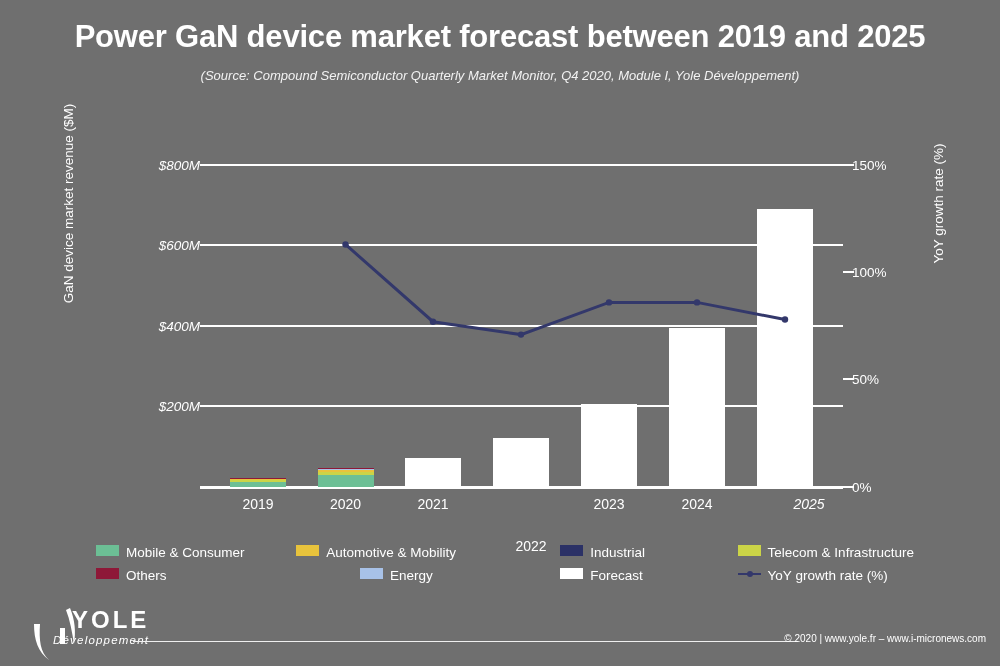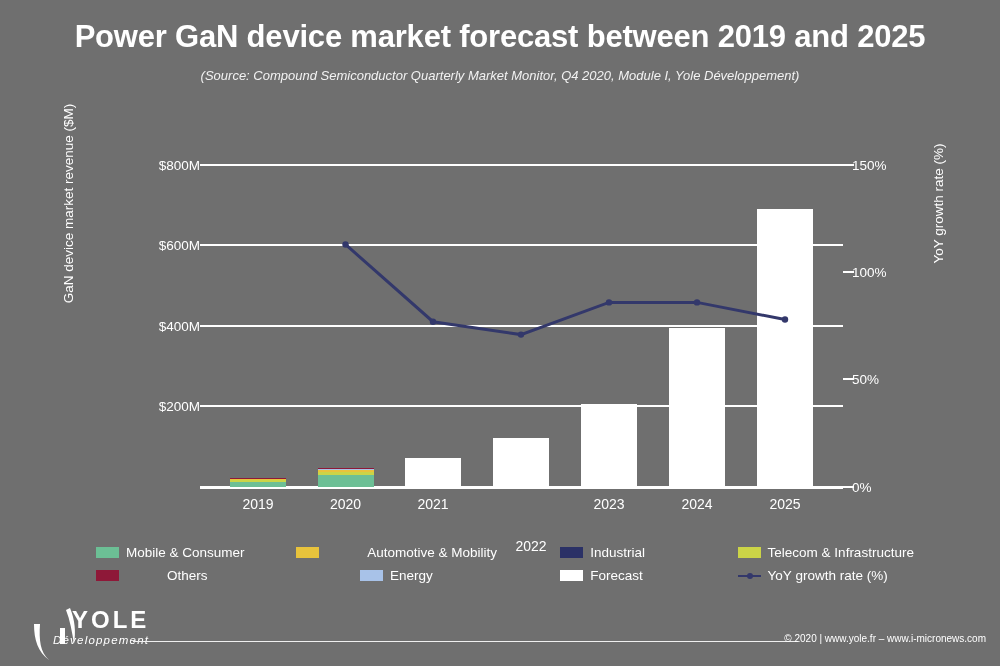--- a/index.html
+++ b/index.html
@@ -58,20 +58,21 @@
   }
 
   .ytick-left {
     position: absolute;
     right: 0;
     width: 120px;
     text-align: right;
     font-size: 13.5px;
     transform: translateY(-50%);
     color: #ffffff;
+    font-style: italic;
   }
   .ytick-left-holder { position: absolute; left: 20px; top: 0; width: 180px; height: 666px; }
 
   .ytick-right-holder { position: absolute; left: 852px; top: 0; width: 120px; height: 666px; }
   .ytick-right {
     position: absolute;
     left: 0;
     width: 70px;
     text-align: left;
     font-size: 13.5px;
@@ -117,23 +118,23 @@
     text-align: center;
     font-size: 14px;
     color: #ffffff;
   }
 
   .line-svg { position: absolute; left: 0; top: 0; width: 1000px; height: 666px; pointer-events: none; }
 
   
   .legend { position: absolute; left: 96px; top: 545px; width: 860px; }
   .legend-row { display: flex; margin-bottom: 8px; }
-  .legend-item { display: flex; align-items: center; font-size: 13.5px; }
+  .legend-item { display: flex; font-size: 13.5px; }
   .legend-item.c1 { width: 220px; }
-  .legend-item.c2 { width: 290px; gap: 41px; }
+  .legend-item.c2 { width: 290px; }
   .legend-item.c3 { width: 195px; }
   .legend-item.c4 { width: 240px; }
   .swatch { width: 23px; height: 11px; margin-right: 7px; flex: 0 0 auto; }
   .line-swatch { width: 23px; height: 11px; margin-right: 7px; position: relative; flex: 0 0 auto; }
   .line-swatch::before {
     content: ""; position: absolute; left: 0; top: 5px; width: 23px; height: 2px; background: #33386b;
   }
   .line-swatch::after {
     content: ""; position: absolute; left: 9px; top: 3px; width: 6px; height: 6px;
     border-radius: 50%; background: #33386b;
@@ -221,21 +222,21 @@
       </g>
   </svg>
 
   <div id="xticks-layer">
       <div class="xtick" style="left: 213px;">2019</div>
       <div class="xtick" style="left: 300.5px; text-align: center;">2020</div>
       <div class="xtick" style="left: 388px;">2021</div>
       <div class="xtick" style="left: 486px; margin-top: 42px;">2022</div>
       <div class="xtick" style="left: 564px;">2023</div>
       <div class="xtick" style="left: 652px;">2024</div>
-      <div class="xtick" style="left: 740px;">2025</div>
+      <div class="xtick" style="left: 764px; font-style: italic;">2025</div>
     </div>
 </div>
 
 <div class="legend">
   <div class="legend-row">
     <div class="legend-item c1">
       <span class="swatch" style="background: rgb(108, 191, 149);"></span>
       <span>Mobile &amp; Consumer</span>
     </div>
     <div class="legend-item c2">

